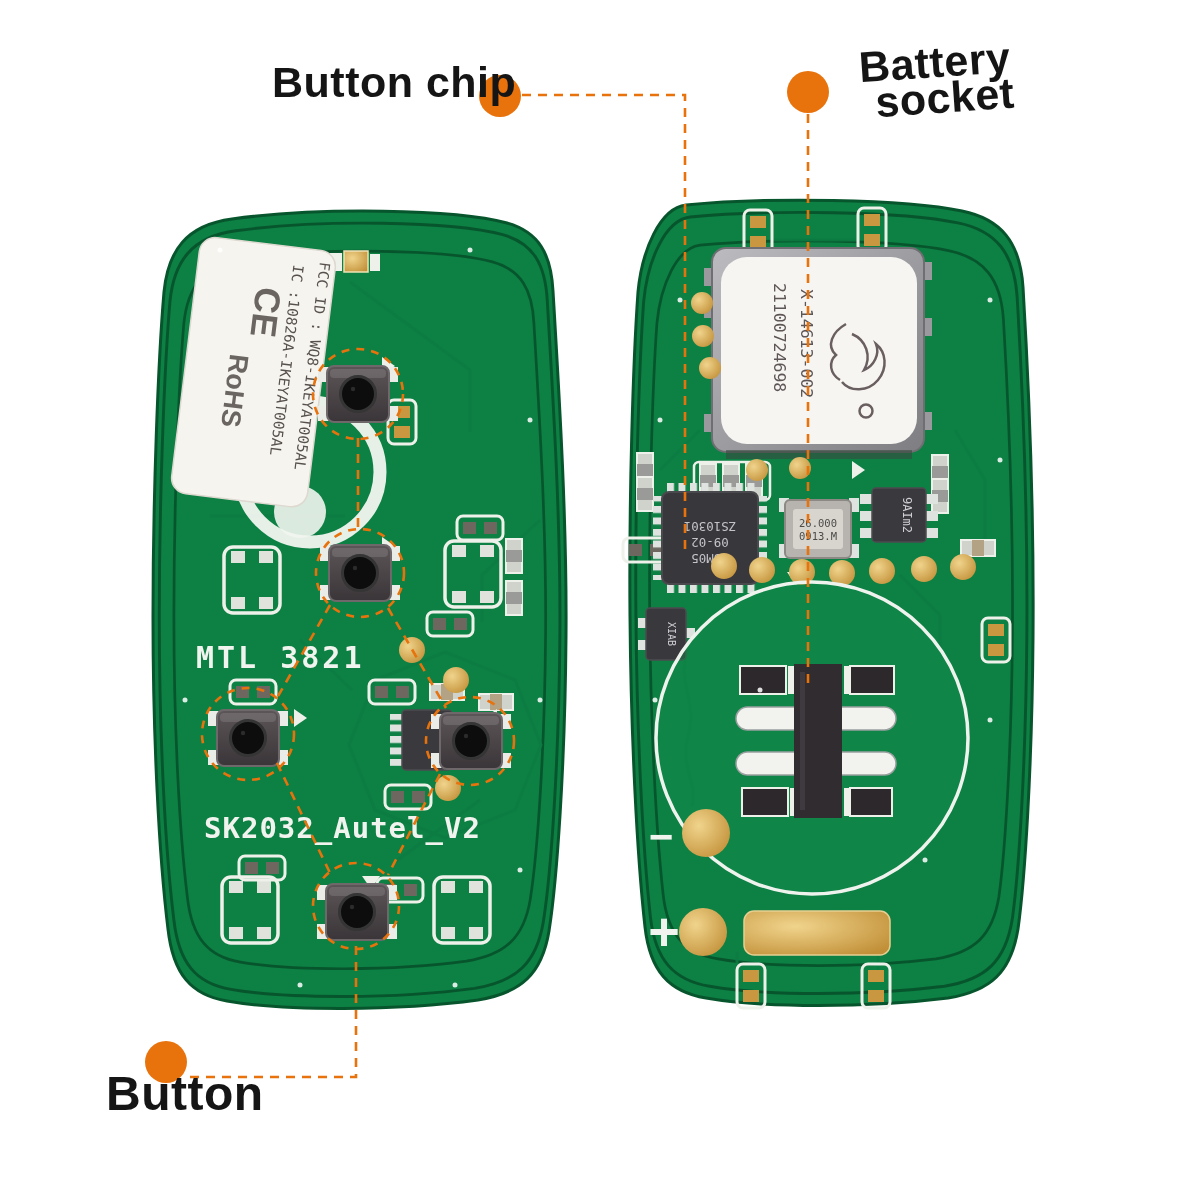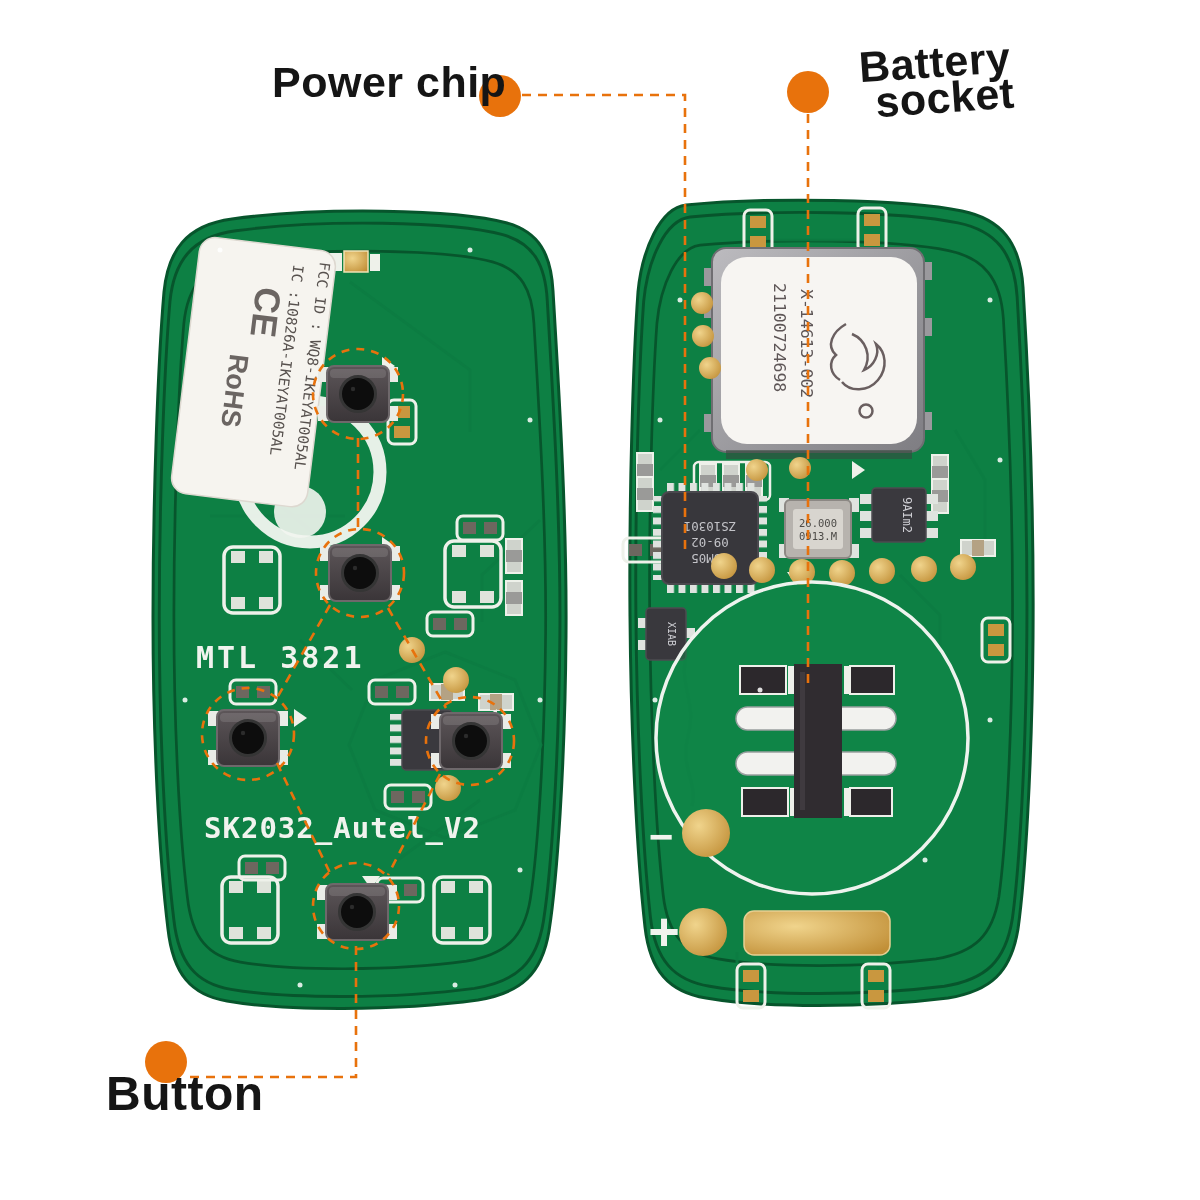--- a/index.html
+++ b/index.html
@@ -337,17 +337,17 @@
       <circle cx="248" cy="734" r="46"></circle>
       <circle cx="470" cy="741" r="44"></circle>
       <circle cx="356" cy="906" r="43"></circle>
     </g>
     <circle cx="500" cy="96" r="21" fill="#e8720c"></circle>
     <circle cx="808" cy="92" r="21" fill="#e8720c"></circle>
     <circle cx="166" cy="1062" r="21" fill="#e8720c"></circle>
   </g>
 </svg>
 
-<div class="callout" id="power-label">Power chip</div>
+<div class="callout" id="power-label">Button chip</div>
 <div class="callout" id="battery-label"><span class="l1">Battery</span><span class="l2">socket</span></div>
 <div class="callout" id="button-label">Button</div>
 
 </div>
 
 </body></html>

